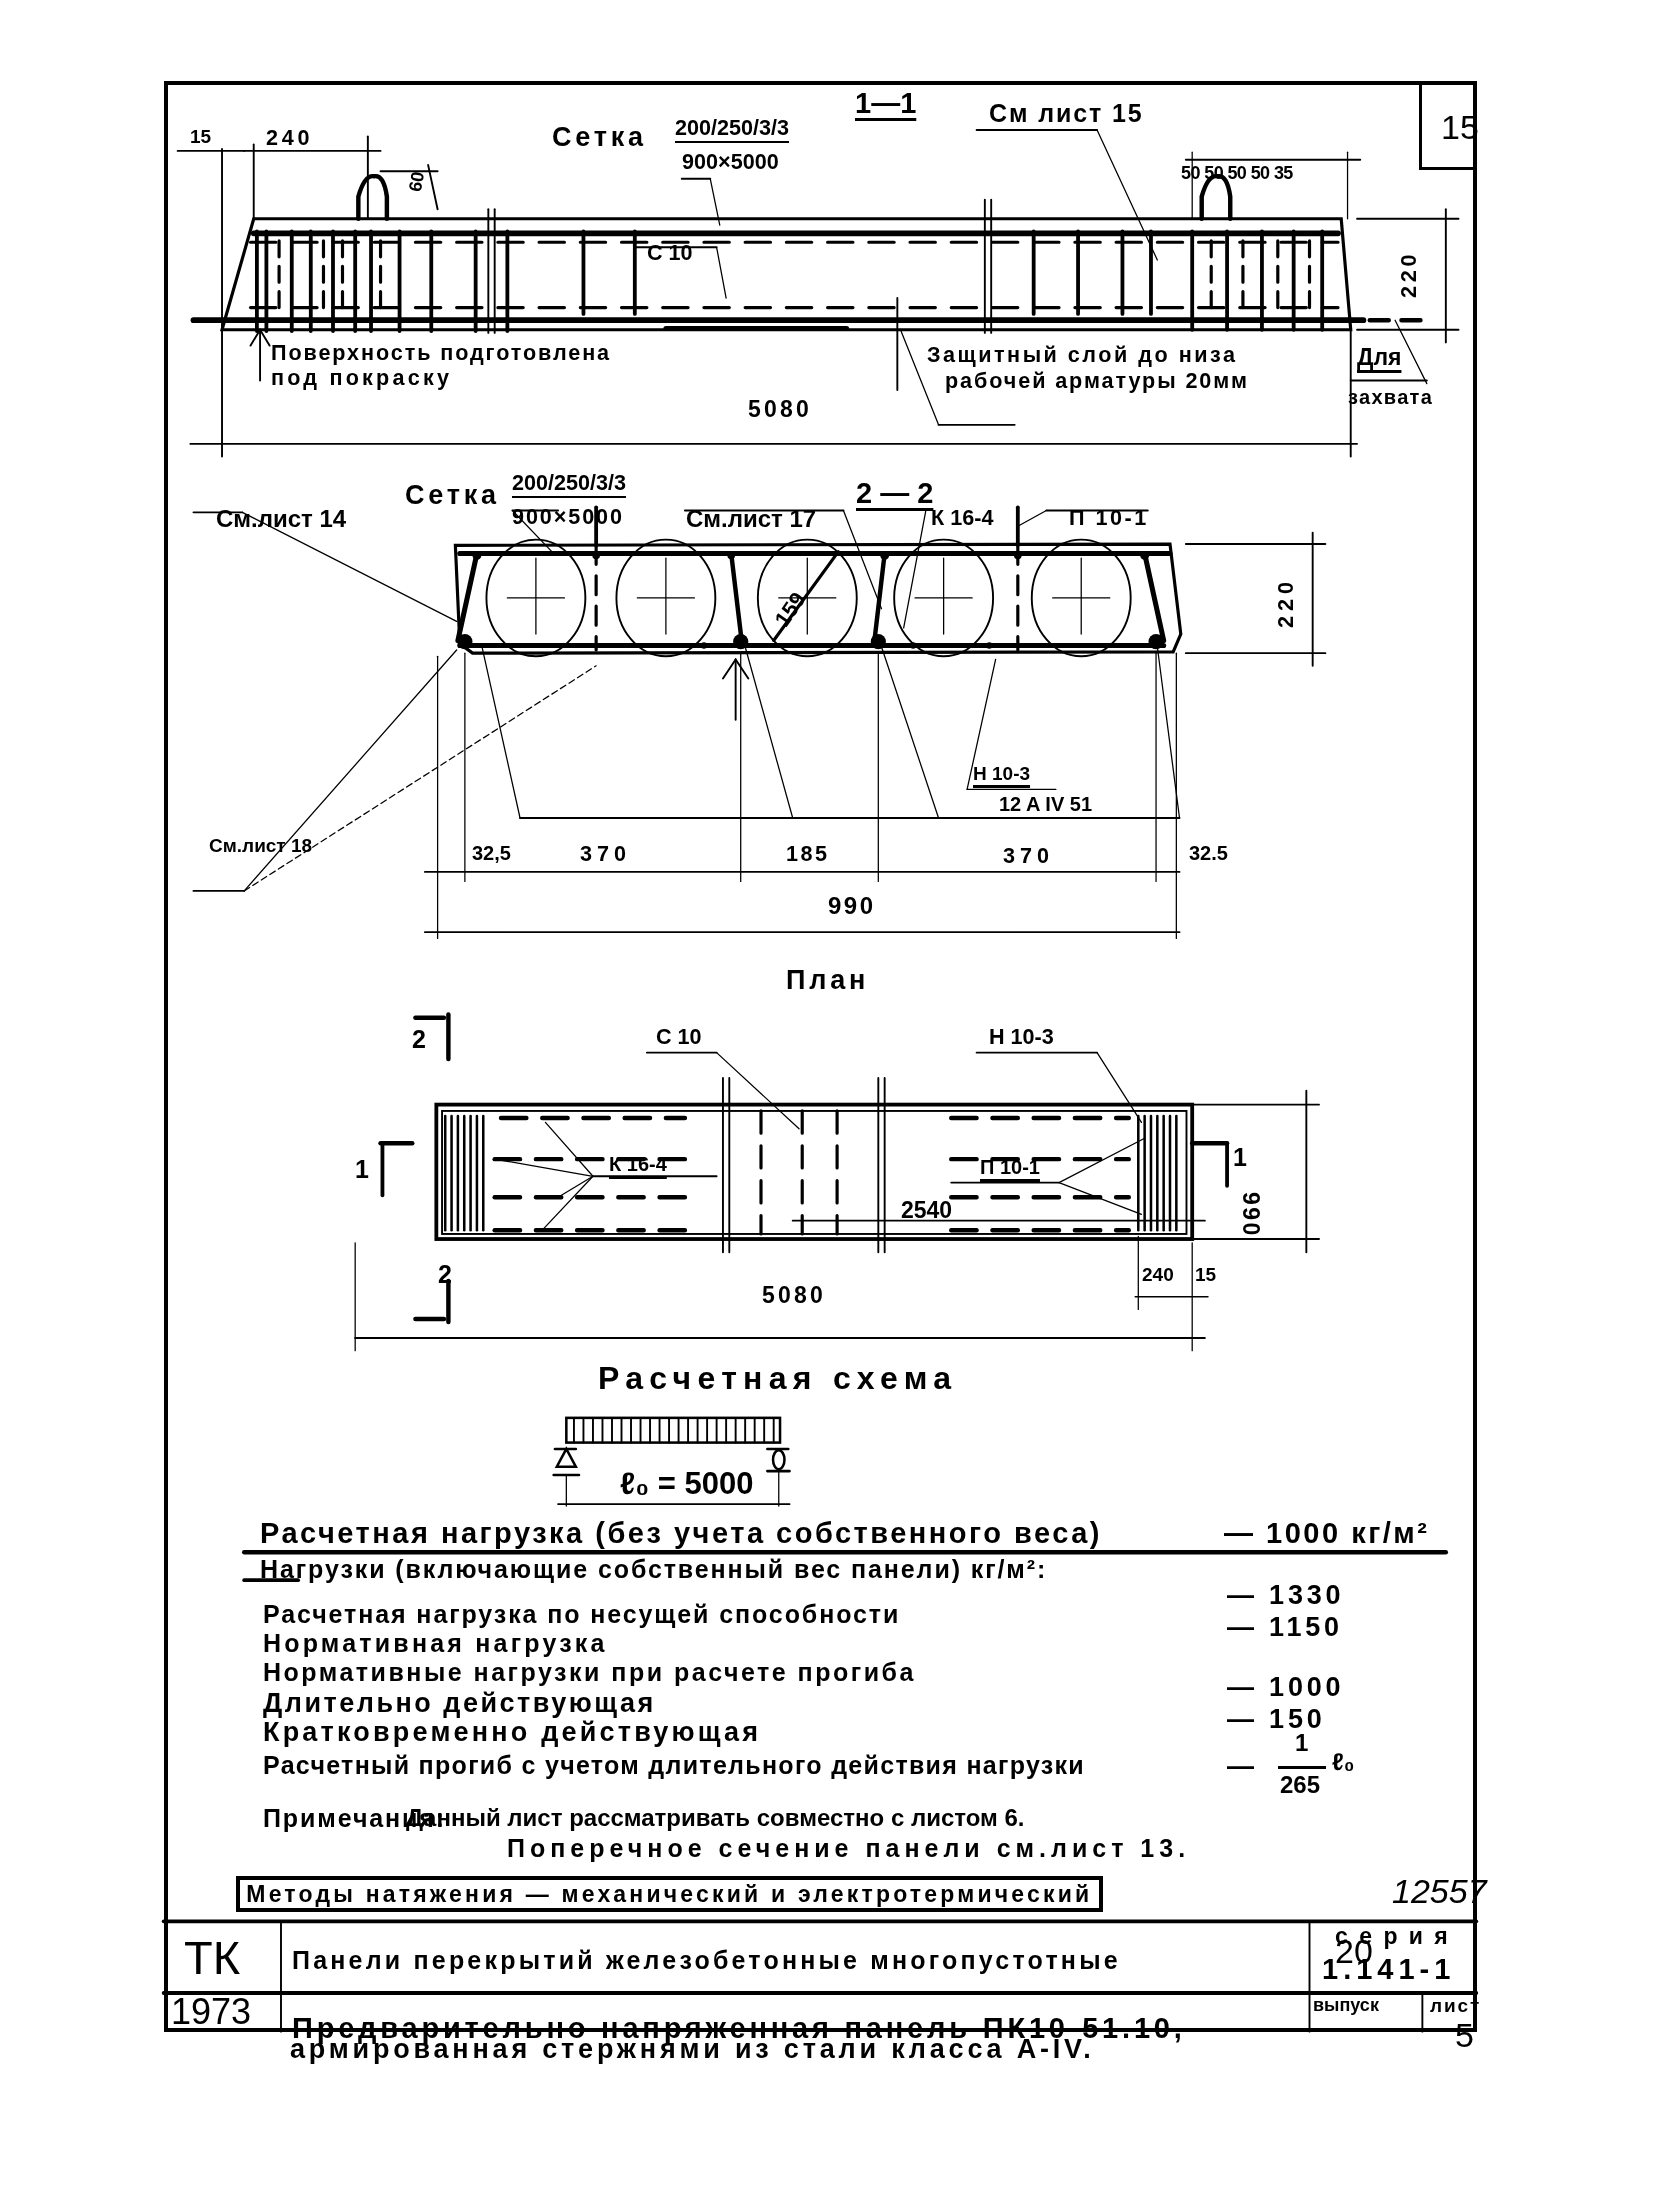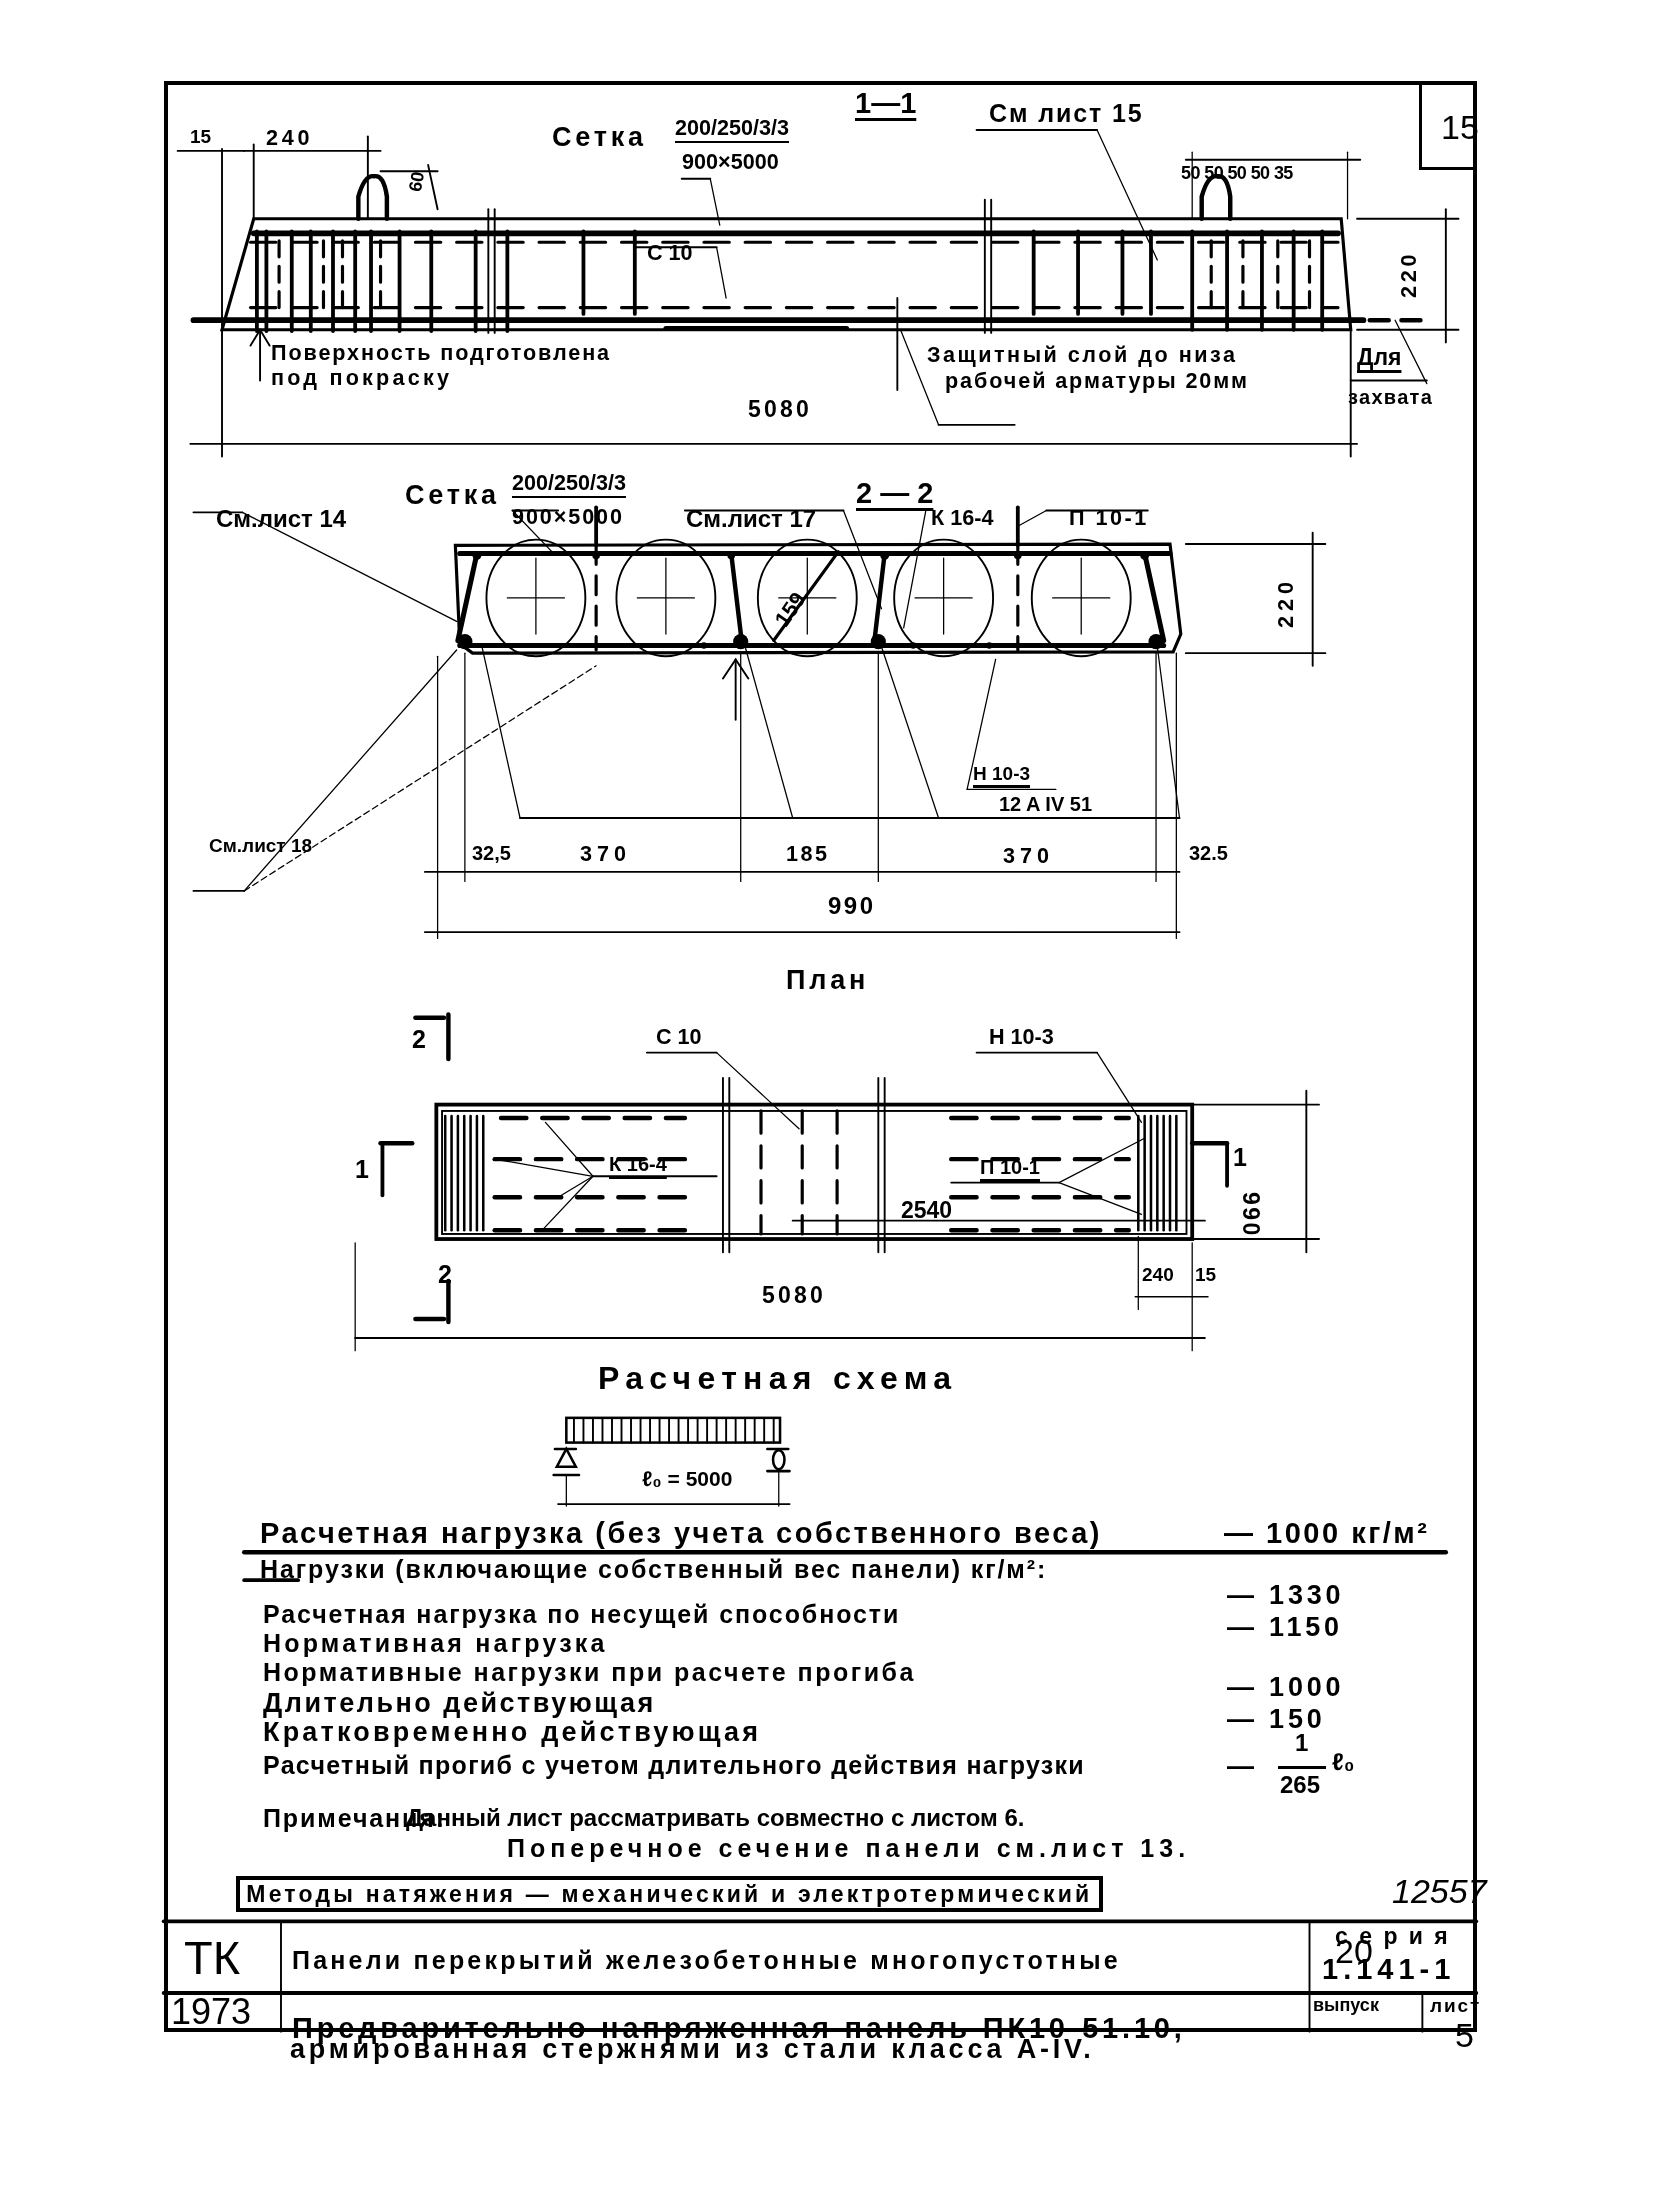--- a/index.html
+++ b/index.html
@@ -389,21 +389,21 @@
 <div class="t" style="left:438px; top:1262px; font-size:25px;">2</div>
 <div class="t" style="left:355px; top:1157px; font-size:25px;">1</div>
 <div class="t" style="left:1233px; top:1145px; font-size:25px;">1</div>
 <div class="t" style="left:901px; top:1199px; font-size:23px;">2540</div>
 <div class="t" style="left:762px; top:1284px; font-size:23px; letter-spacing:3.2px;">5080</div>
 <div class="t" style="left:1142px; top:1265px; font-size:19px;">240</div>
 <div class="t" style="left:1195px; top:1265px; font-size:19px;">15</div>
 <div class="t" style="left:1262px; top:1192px; font-size:23px; letter-spacing:2.5px; transform:rotate(90deg);">990</div>
 
 <div class="t" style="left:598px; top:1362px; font-size:32px; letter-spacing:6.3px;">Расчетная схема</div>
-<div class="t" style="left:642px; top:1468px; font-size:21px;text-align:right;">ℓ₀ = 5000</div>
+<div class="t" style="left:620px; top:1468px; font-size:31px;text-align:right;">ℓ₀ = 5000</div>
 
 <div class="t" style="left:260px; top:1519px; font-size:29px; letter-spacing:2.5px;">Расчетная нагрузка (без учета собственного веса)</div>
 <div class="t" style="left:1224px; top:1519px; font-size:29px; letter-spacing:2.5px;">— 1000 кг/м²</div>
 <div class="t" style="left:260px; top:1557px; font-size:25px; letter-spacing:1.9px;">Нагрузки (включающие собственный вес панели) кг/м²:</div>
 
 <div class="t" style="left:263px; top:1602px; font-size:25px; letter-spacing:1.9px;">Расчетная нагрузка по несущей способности</div>
 <div class="t" style="left:1227px; top:1582px; font-size:27px; letter-spacing:3.8px;">— 1330</div>
 
 <div class="t" style="left:263px; top:1631px; font-size:25px; letter-spacing:3.2px;">Нормативная нагрузка</div>
 <div class="t" style="left:1227px; top:1614px; font-size:27px; letter-spacing:3.8px;">— 1150</div>

